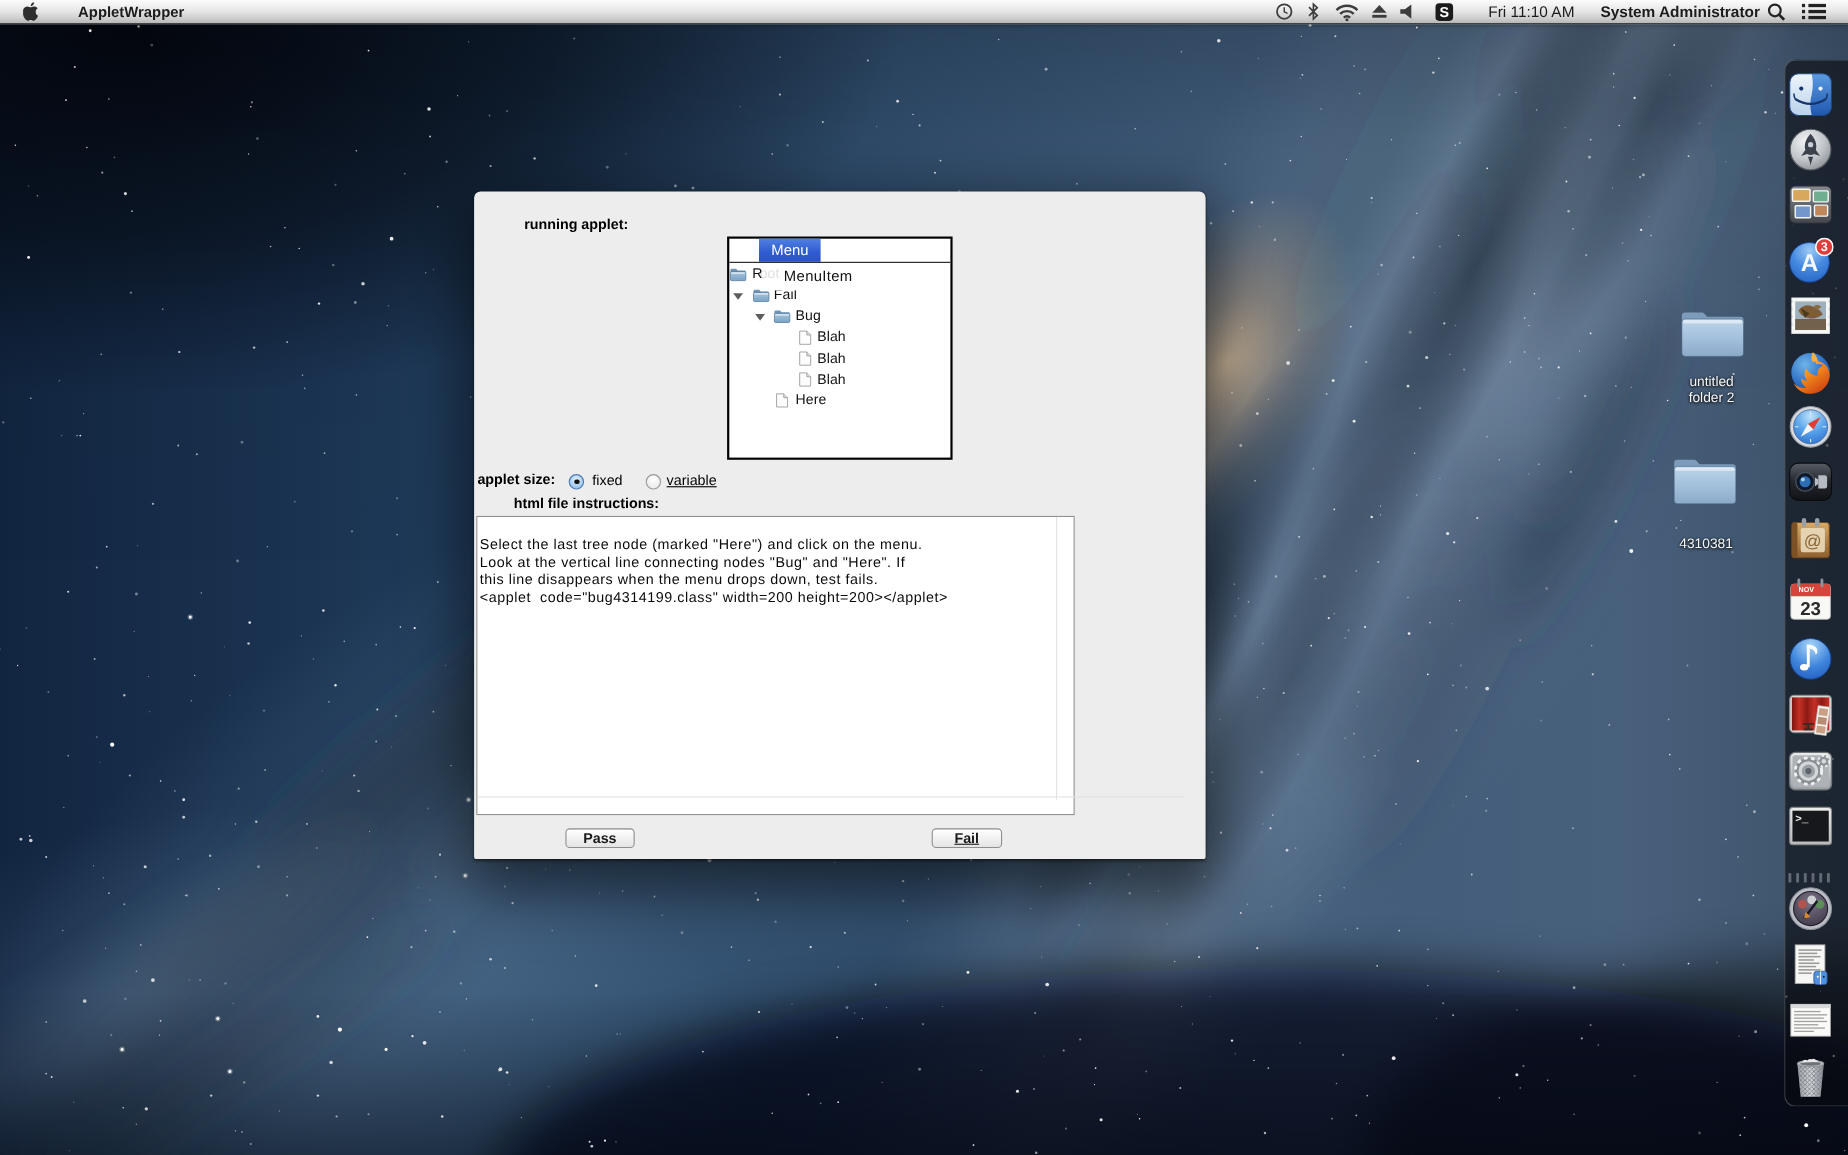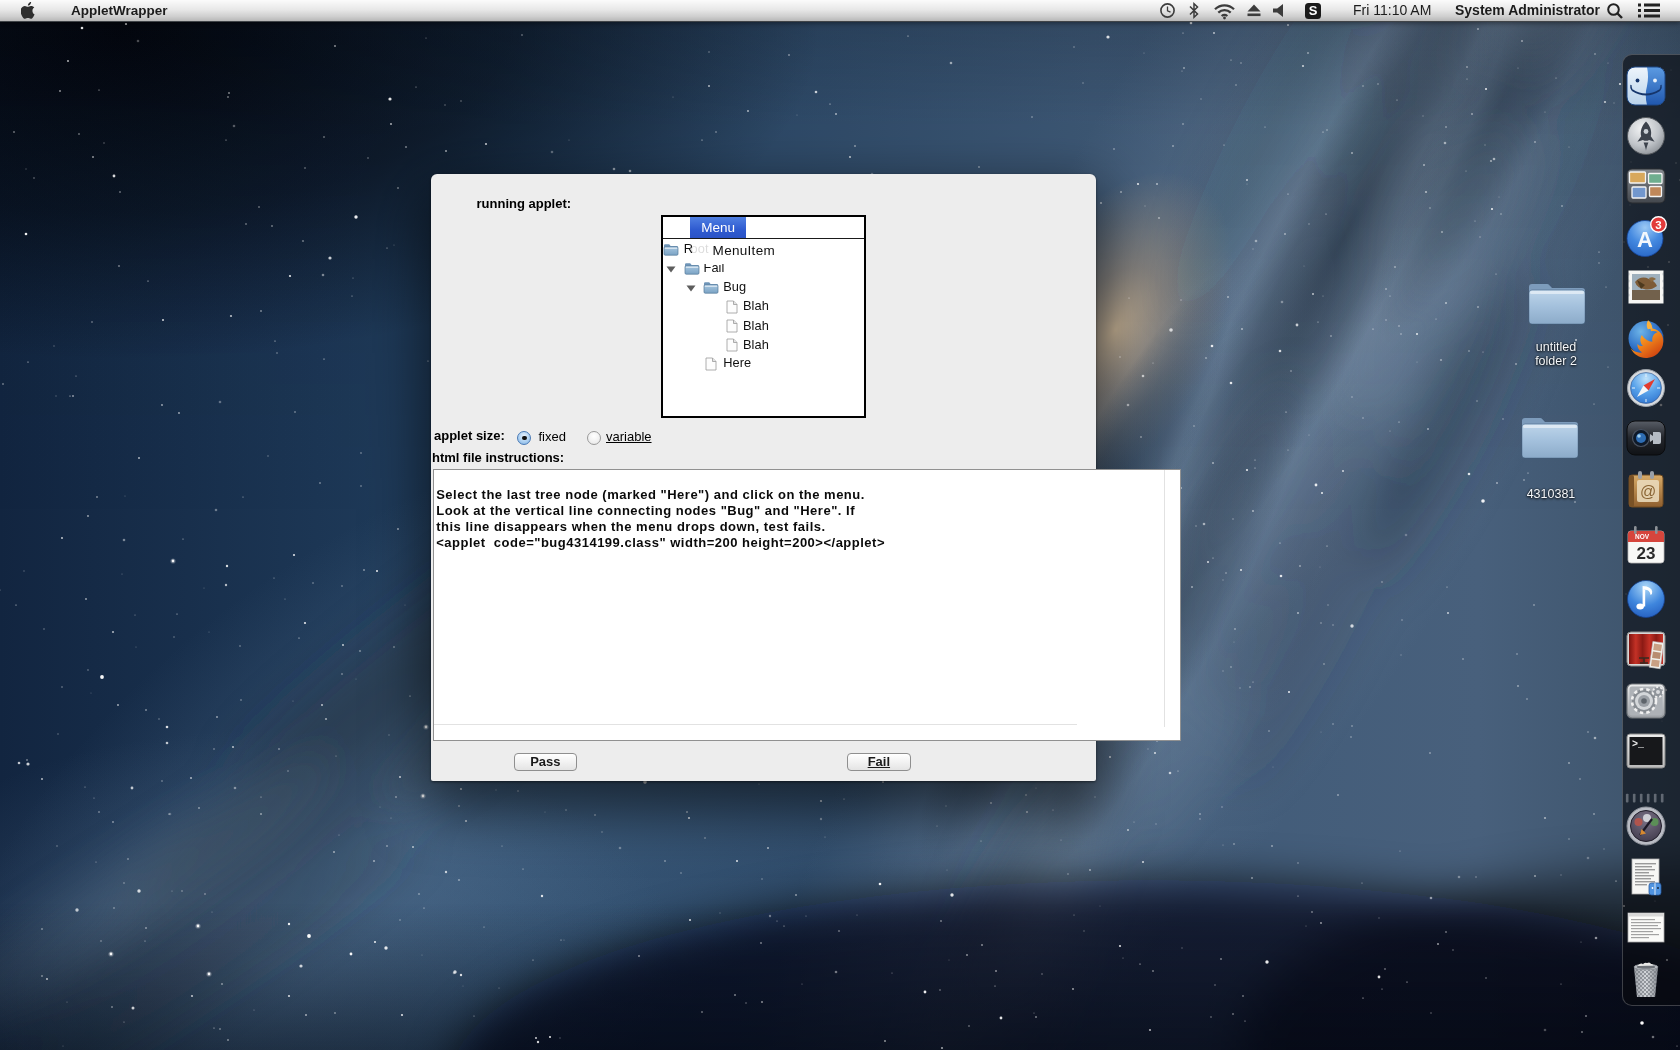--- a/index.html
+++ b/index.html
@@ -31,22 +31,22 @@
 border:2px solid #000;box-sizing:border-box;background:#fff;}
 #amenu{position:absolute;left:27px;top:0.5px;width:56.5px;height:20.6px;
 background:linear-gradient(#5080e2,#2f5bd0 60%,#2b53c6);color:#fff;font-size:13.5px;
 text-align:center;line-height:21px;}
 #asep{position:absolute;left:0;top:21.3px;width:200.8px;height:1.3px;background:#1a1a1a;}
 .trow{position:absolute;font-size:12.8px;color:#111;}
 #dropdown{position:absolute;left:30px;top:22.6px;width:113px;height:25.2px;background:#fff;}
 #dropdown span{position:absolute;left:19.8px;top:3.4px;font-size:13.5px;color:#111;letter-spacing:0.3px;}
 
 .radio{position:absolute;width:14px;height:14px;border-radius:50%;box-sizing:border-box;}
-#instr{position:absolute;left:2px;top:294.7px;width:748px;height:272.7px;box-sizing:border-box;
-border:1px solid #919191;background:#fff;font-weight:bold;}
+#instr{position:absolute;left:2px;top:294.7px;width:544px;height:272.7px;box-sizing:border-box;
+border:1px solid #919191;background:#fff;}
 #instr .txt{position:absolute;left:2.2px;top:17px;font-size:13px;line-height:16.25px;color:#0a0a0a;white-space:pre;letter-spacing:0.5px;}
 #instr .vtrack{position:absolute;right:15.5px;top:0;width:1px;height:257px;background:#e2e2e2;}
 #instr .htrack{position:absolute;left:0;bottom:15px;width:643px;height:1px;background:#e2e2e2;}
 .btn{position:absolute;top:579.3px;width:63.5px;height:17.6px;box-sizing:border-box;
 background:linear-gradient(#ffffff,#f2f2f2 50%,#e4e4e4);border:1px solid #8f8f8f;border-radius:4px;
 font-size:13px;font-weight:700;color:#1a1a1a;text-align:center;line-height:16px;}
 </style></head>
 <body>
 <div id="desktop">
 <svg id="wall" width="1680" height="1050" viewBox="0 0 1680 1050">
@@ -1353,21 +1353,21 @@
         </div>
 <div id="amenu">Menu</div>
 <div id="asep"></div>
 </div>
 <div class="wlabel" style="left:3px;top:254.3px;">applet size:</div>
 <div class="radio" style="left:86.3px;top:256.6px;background:radial-gradient(circle at 50% 35%,#e8f2fc,#a8cdf0 60%,#7aaede);border:1.5px solid #4a7ab5;"></div>
 <div style="position:absolute;left:91.2px;top:261.5px;width:4.6px;height:4.6px;border-radius:50%;background:#111;"></div>
       <div class="radio" style="left:156px;top:256.6px;background:radial-gradient(circle at 50% 35%,#ffffff,#ededed 70%,#dcdcdc);border:1.5px solid #9a9a9a;"></div>
 <span style="position:absolute;left:107.5px;top:255px;font-size:13px;">fixed</span>
 <span style="position:absolute;left:175px;top:255px;font-size:13px;text-decoration:underline;">variable</span>
-<div class="wlabel" style="left:1px;top:276.4px;">html file instructions:</div>
+<div class="wlabel" style="left:1px;top:276.4px;padding-left:35px;">html file instructions:</div>
 <div id="instr">
 <div class="vtrack"></div>
         <div class="htrack"></div>
 <div class="txt">Select the last tree node (marked "Here") and click on the menu.
 Look at the vertical line connecting nodes "Bug" and "Here". If
 this line disappears when the menu drops down, test fails.
 &lt;applet&nbsp; code="bug4314199.class" width=200 height=200&gt;&lt;/applet&gt;</div>
 </div>
 <div class="btn" style="left:82.6px;">Pass</div>
 <div class="btn" style="left:416.1px;text-decoration:underline;">Fail</div>

